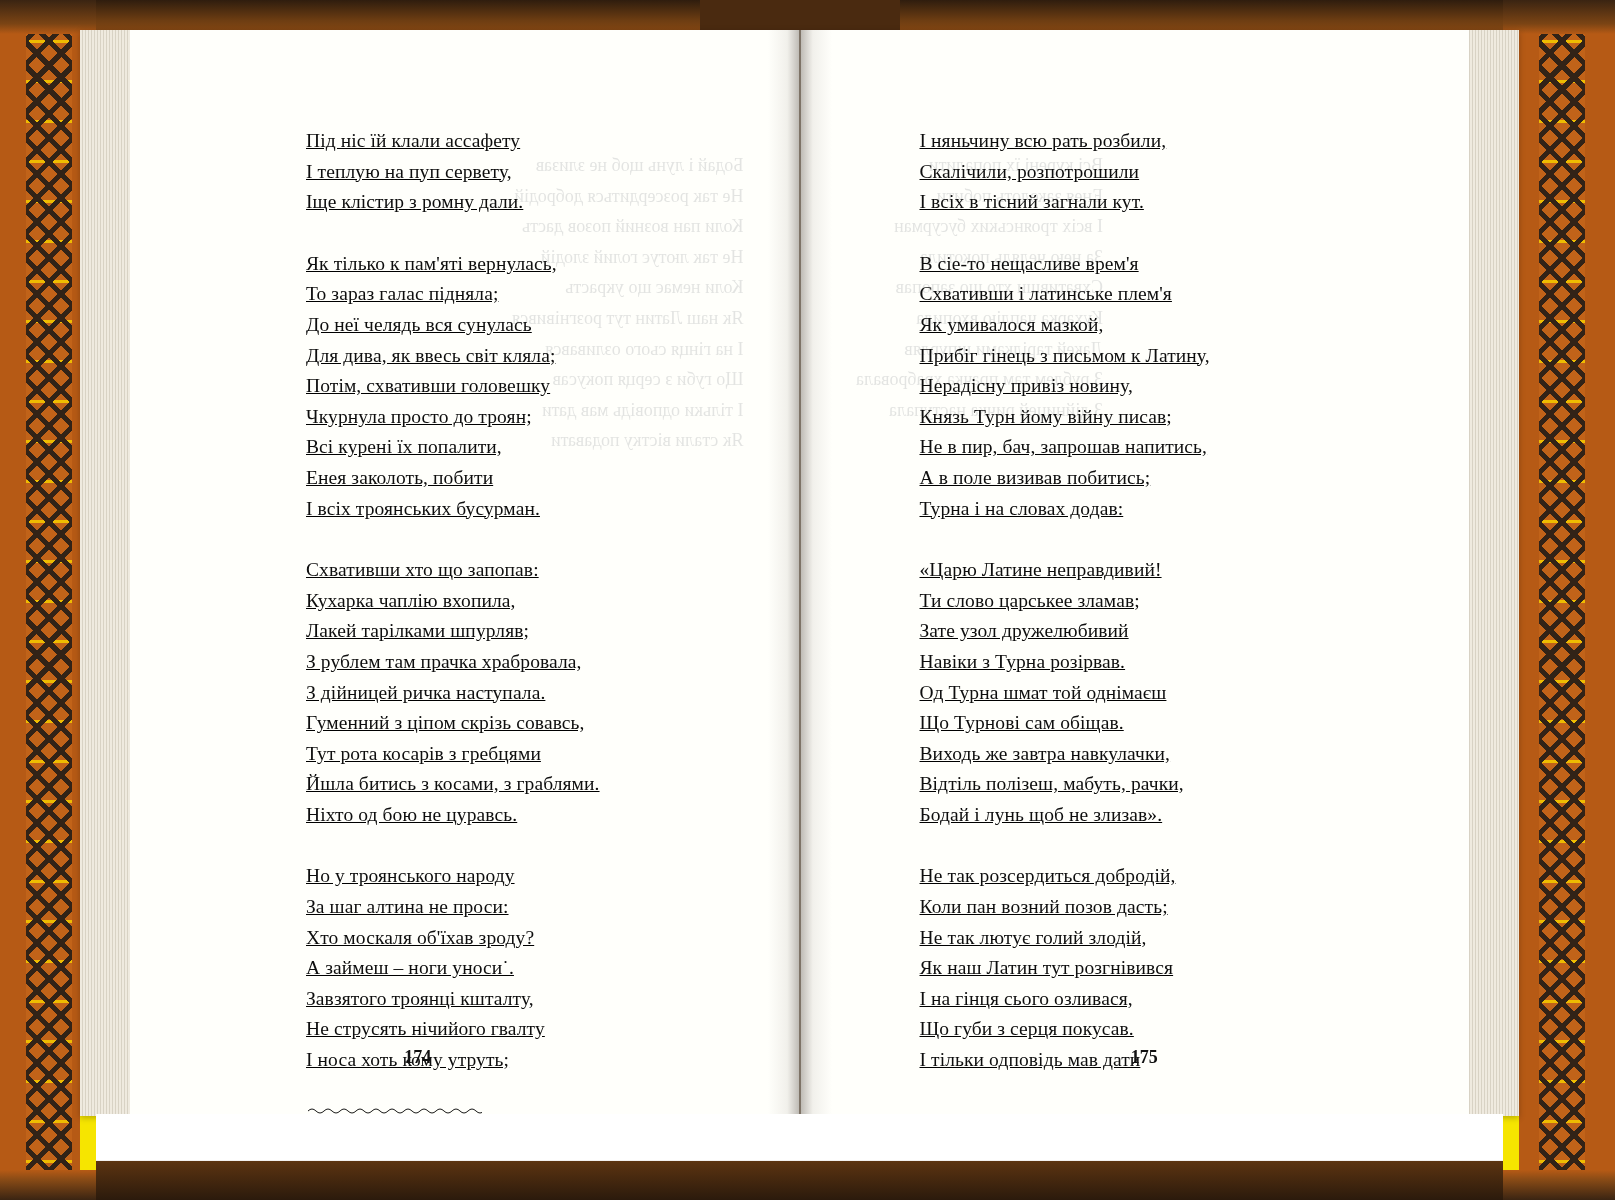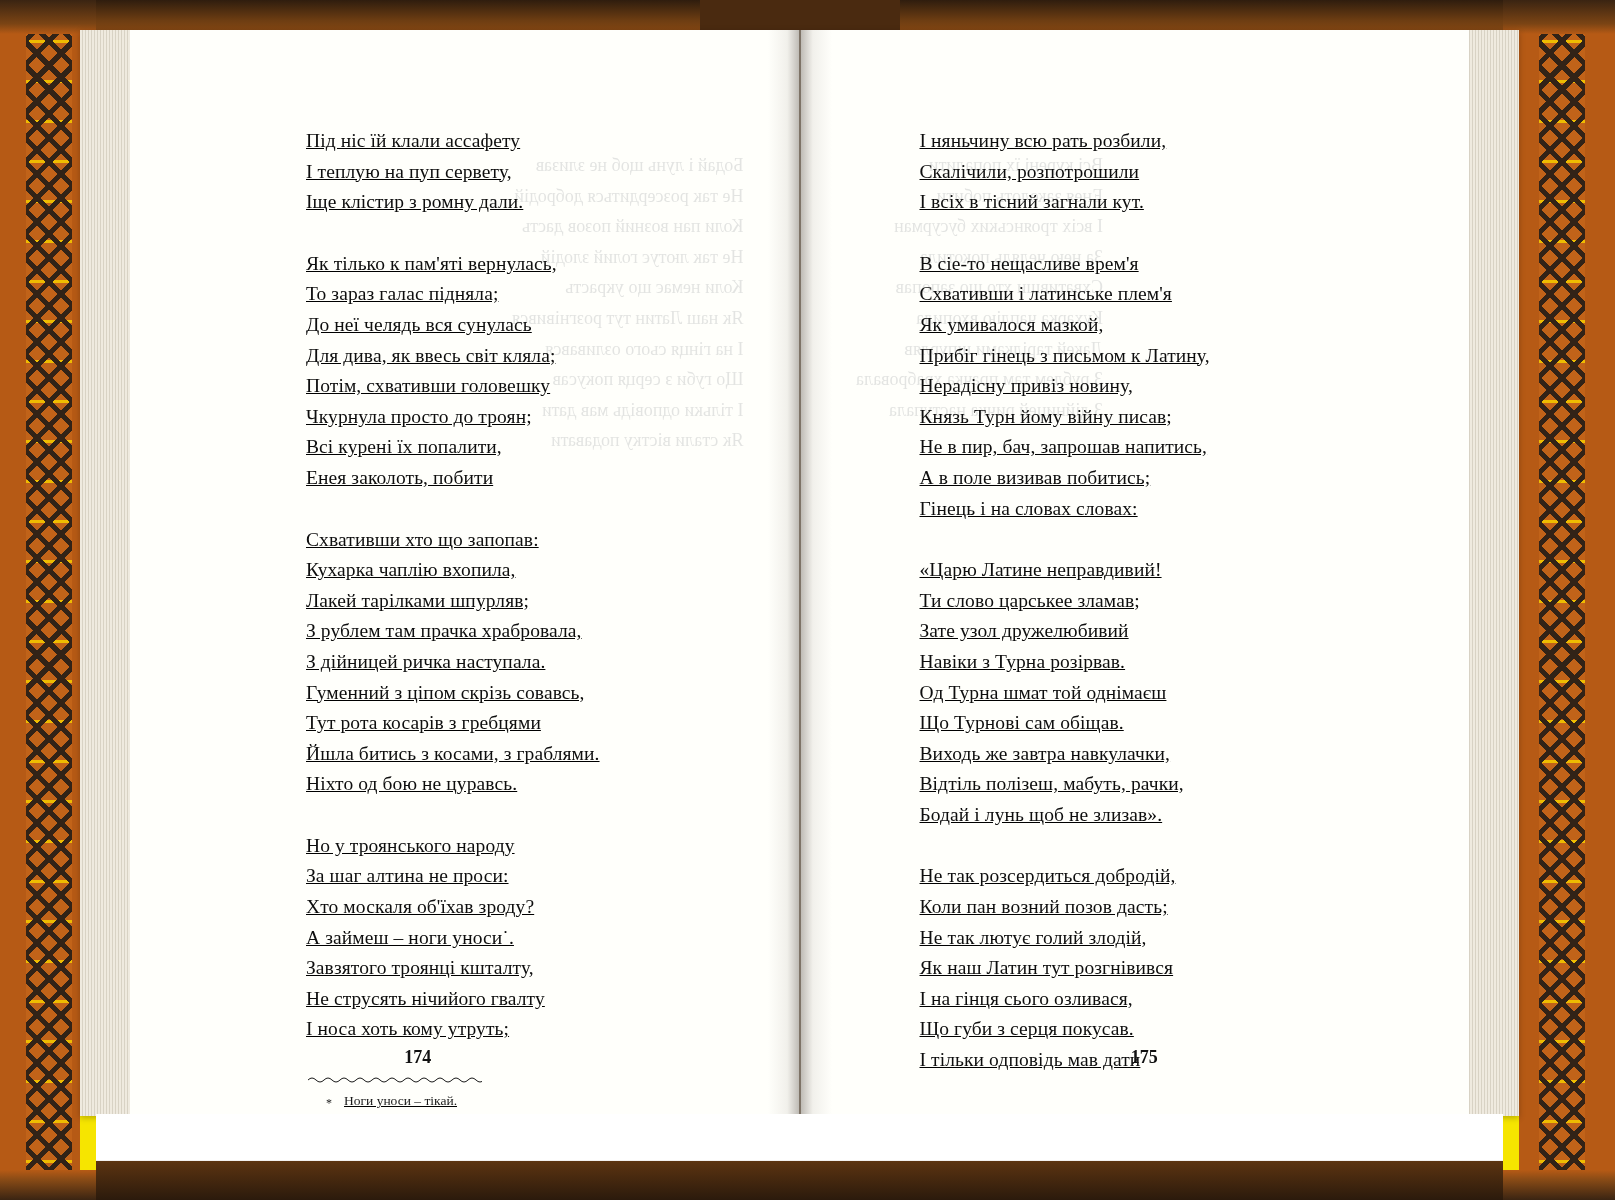--- a/index.html
+++ b/index.html
@@ -268,20 +268,21 @@
 
           <div class="stanza">
             <div class="line">Як тілько к пам'яті вернулась,</div>
             <div class="line">То зараз галас підняла;</div>
             <div class="line">До неї челядь вся сунулась</div>
             <div class="line">Для дива, як ввесь світ кляла;</div>
             <div class="line">Потім, схвативши головешку</div>
             <div class="line">Чкурнула просто до троян;</div>
             <div class="line">Всі курені їх попалити,</div>
             <div class="line">Енея заколоть, побити</div>
+            <div class="line">І всіх троянських бусурман.</div>
           </div>
 
           <div class="stanza">
             <div class="line">Схвативши хто що запопав:</div>
             <div class="line">Кухарка чаплію вхопила,</div>
             <div class="line">Лакей тарілками шпурляв;</div>
             <div class="line">З рублем там прачка храбровала,</div>
             <div class="line">З дійницей ричка наступала.</div>
             <div class="line">Гуменний з ціпом скрізь совавсь,</div>
             <div class="line">Тут рота косарів з гребцями</div>
@@ -336,21 +337,21 @@
 
           <div class="stanza">
             <div class="line">В сіе-то нещасливе врем'я</div>
             <div class="line">Схвативши і латинське плем'я</div>
             <div class="line">Як умивалося мазкой,</div>
             <div class="line">Прибіг гінець з письмом к Латину,</div>
             <div class="line">Нерадісну привіз новину,</div>
             <div class="line">Князь Турн йому війну писав;</div>
             <div class="line">Не в пир, бач, запрошав напитись,</div>
             <div class="line">А в поле визивав побитись;</div>
-            <div class="line">Гінець і на словах словах:</div>
+            <div class="line">Турна і на словах додав:</div>
           </div>
 
           <div class="stanza">
             <div class="line">«Царю Латине неправдивий!</div>
             <div class="line">Ти слово царськее зламав;</div>
             <div class="line">Зате узол дружелюбивий</div>
             <div class="line">Навіки з Турна розірвав.</div>
             <div class="line">Од Турна шмат той однімаєш</div>
             <div class="line">Що Турнові сам обіщав.</div>
             <div class="line">Виходь же завтра навкулачки,</div>

